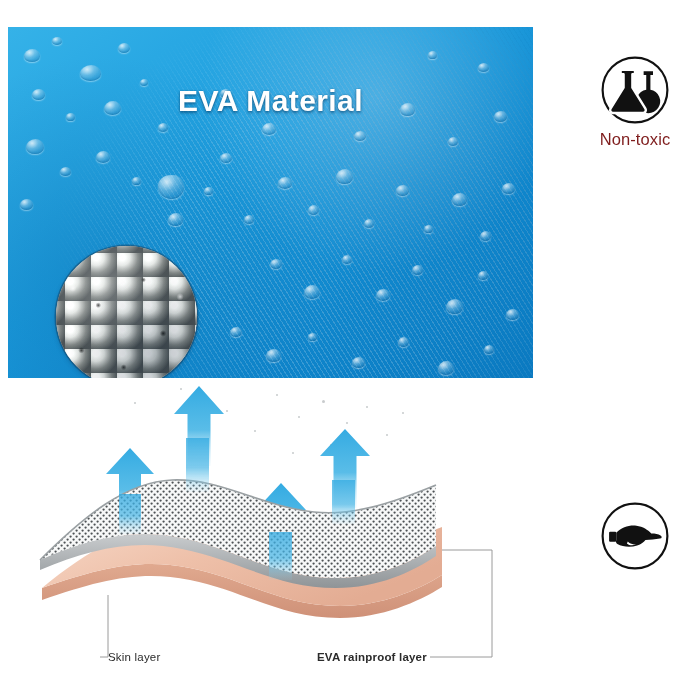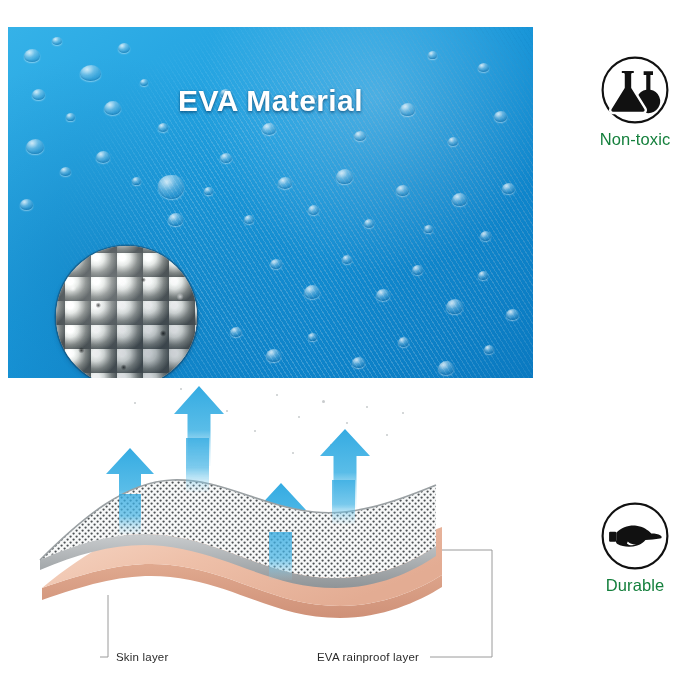--- a/index.html
+++ b/index.html
@@ -170,21 +170,21 @@
 
   .feature-icon {
     width: 72px;
     height: 72px;
     margin: 0 auto;
     display: block;
   }
   .feature-label {
     margin-top: 4px;
     font-size: 16.5px;
-    color: #15803d;
+    color: #7f1d1d;
     letter-spacing: 0.1px;
     white-space: nowrap;
   }
 
   
   .layer-diagram {
     position: absolute;
     left: 30px;
     top: 382px;
     width: 520px;
@@ -195,22 +195,22 @@
     left: 0;
     top: 0;
   }
   .callout-text {
     position: absolute;
     font-size: 11.5px;
     color: #2b2b2b;
     letter-spacing: 0.2px;
     white-space: nowrap;
   }
-  .callout-skin  { left: 86px;  top: 269px; }
-  .callout-eva   { left: 287px; top: 269px; }
+  .callout-skin  { left: 78px;  top: 269px; }
+  .callout-eva   { left: 287px; top: 269px; font-weight: bold; }
 
   
   .dust {
     position: absolute;
     background: #9aa0a4;
     border-radius: 50%;
     opacity: 0.55;
   }
 </style>
 </head>
@@ -317,21 +317,20 @@
                    C76.5 46.2 82 47 85.5 49.2
                    C88 50.8 87.6 53 84.6 53.6
                    C78 54.9 71 55.6 64.5 55.6
                    C62.5 58.6 58.5 61.5 53 63.2
                    C44 66 33 65.2 25.5 61.2
                    C23.5 60.2 23.2 57.5 24 55.5 z"></path>
 
           <path d="M40 57.8 C43 61.2 47.5 62.4 51.5 61.2 C47.5 63.8 42 63.5 38.8 60.4 z" fill="#ffffff"></path>
         </g>
       </svg>
-      <div class="feature-label">Durable</div>
     </div>
   </div>
 
   <div class="layer-diagram">
 
     <div class="dust" style="left:104px; top:20px;  width:2px; height:2px;"></div>
     <div class="dust" style="left:150px; top:6px;   width:2px; height:2px;"></div>
     <div class="dust" style="left:196px; top:28px;  width:2px; height:2px;"></div>
     <div class="dust" style="left:246px; top:12px;  width:2px; height:2px;"></div>
     <div class="dust" style="left:268px; top:34px;  width:2px; height:2px;"></div>

